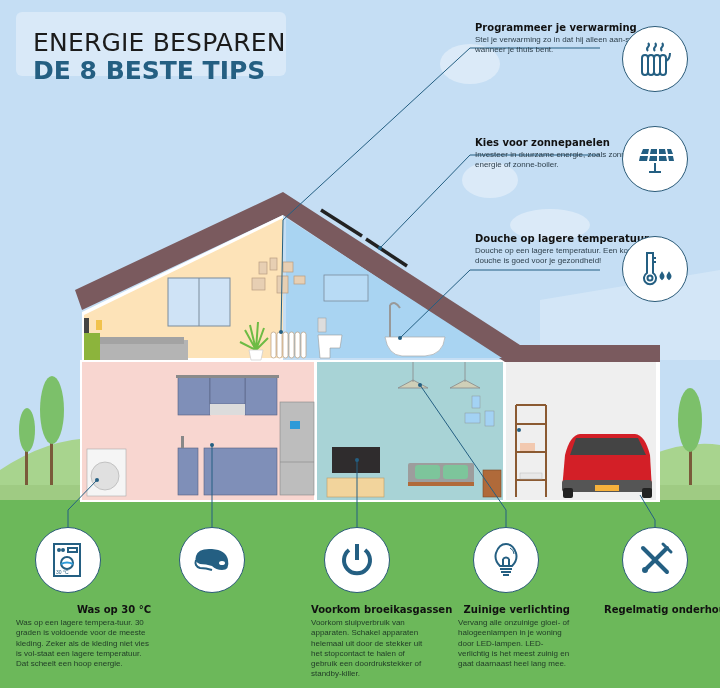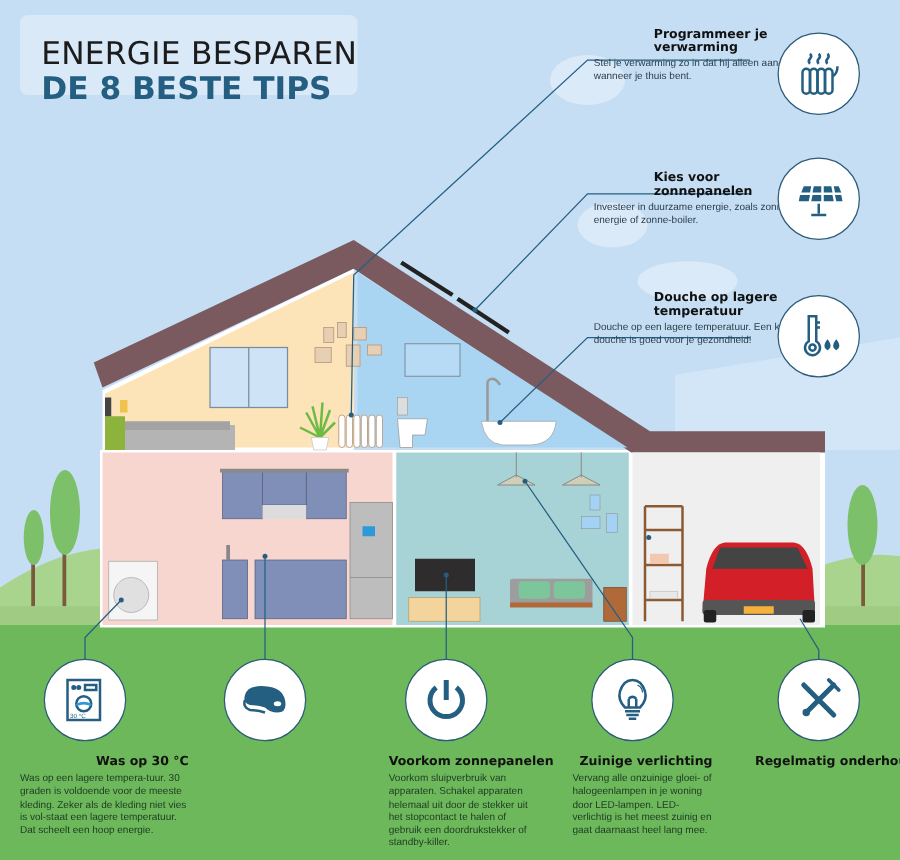--- a/index.html
+++ b/index.html
@@ -3,21 +3,21 @@
 <meta charset="utf-8">
 <style>
   * { box-sizing: border-box; margin: 0; padding: 0; }
   html, body { width: 720px; height: 688px; overflow: hidden; }
   body { font-family: "Liberation Sans", sans-serif; position: relative; background: #c5def4; }
   #stage { position: absolute; left: 0; top: 0; width: 720px; height: 688px; }
   .title-box { position: absolute; left: 16px; top: 12px; width: 270px; height: 64px; background: #d9e9f8; border-radius: 6px; }
   .title-1 { position: absolute; left: 17px; top: 16px; font-size: 25px; font-weight: 400; color: #1b1b1b; letter-spacing: 0.2px; font-family: "DejaVu Sans", sans-serif; }
   .title-2 { position: absolute; left: 17px; top: 44px; font-size: 25px; font-weight: 700; color: #245f82; font-family: "DejaVu Sans", sans-serif; }
   .tip-top { position: absolute; left: 475px; width: 180px; }
-  .tip-top h3 { font-size: 10px; font-weight: 700; color: #111; margin-bottom: 2px; font-family: "DejaVu Sans", sans-serif; margin-left: 48px; }
+  .tip-top h3 { font-size: 10px; font-weight: 700; color: #111; margin-bottom: 2px; font-family: "DejaVu Sans", sans-serif; }
   .tip-top p { font-size: 8px; line-height: 10px; color: #2c3e4a; }
   .icon-circle { position: absolute; width: 66px; height: 66px; border-radius: 50%; background: #fff; border: 1.5px solid #2b5b78; display: flex; align-items: center; justify-content: center; }
   .tip-bottom { position: absolute; top: 604px; width: 135px; }
   .tip-bottom h3 { font-size: 10px; font-weight: 700; color: #111; margin-bottom: 3px; font-family: "DejaVu Sans", sans-serif; white-space: nowrap; text-align: right; }
   .tip-bottom p { font-size: 8px; line-height: 10.3px; color: #1f3a26; }
 </style>
 </head>
 <body>
 
 <div id="stage">
@@ -255,21 +255,21 @@
       <path d="M28 4 L36 12" stroke-width="3"></path>
       <circle cx="10" cy="30" r="2" stroke-width="2"></circle>
     </svg>
   </div>
 
   <div class="tip-bottom" style="left:16px">
     <h3>Was op 30 °C</h3>
     <p>Was op een lagere tempera-tuur. 30 graden is voldoende voor de meeste kleding. Zeker als de kleding niet vies is vol-staat een lagere temperatuur. Dat scheelt een hoop energie.</p>
   </div>
   <div class="tip-bottom" style="left:311px;width:120px">
-    <h3>Voorkom zonnepanelen</h3>
+    <h3>Voorkom broeikasgassen</h3>
     <p>Voorkom sluipverbruik van apparaten. Schakel apparaten helemaal uit door de stekker uit het stopcontact te halen of gebruik een doordrukstekker of standby-killer.</p>
   </div>
   <div class="tip-bottom" style="left:458px;width:112px">
     <h3>Zuinige verlichting</h3>
     <p>Vervang alle onzuinige gloei- of halogeenlampen in je woning door LED-lampen. LED-verlichtig is het meest zuinig en gaat daarnaast heel lang mee.</p>
   </div>
   <div class="tip-bottom" style="left:604px;width:112px">
     <h3>Regelmatig onderhoud</h3>
   </div>
 </div>

